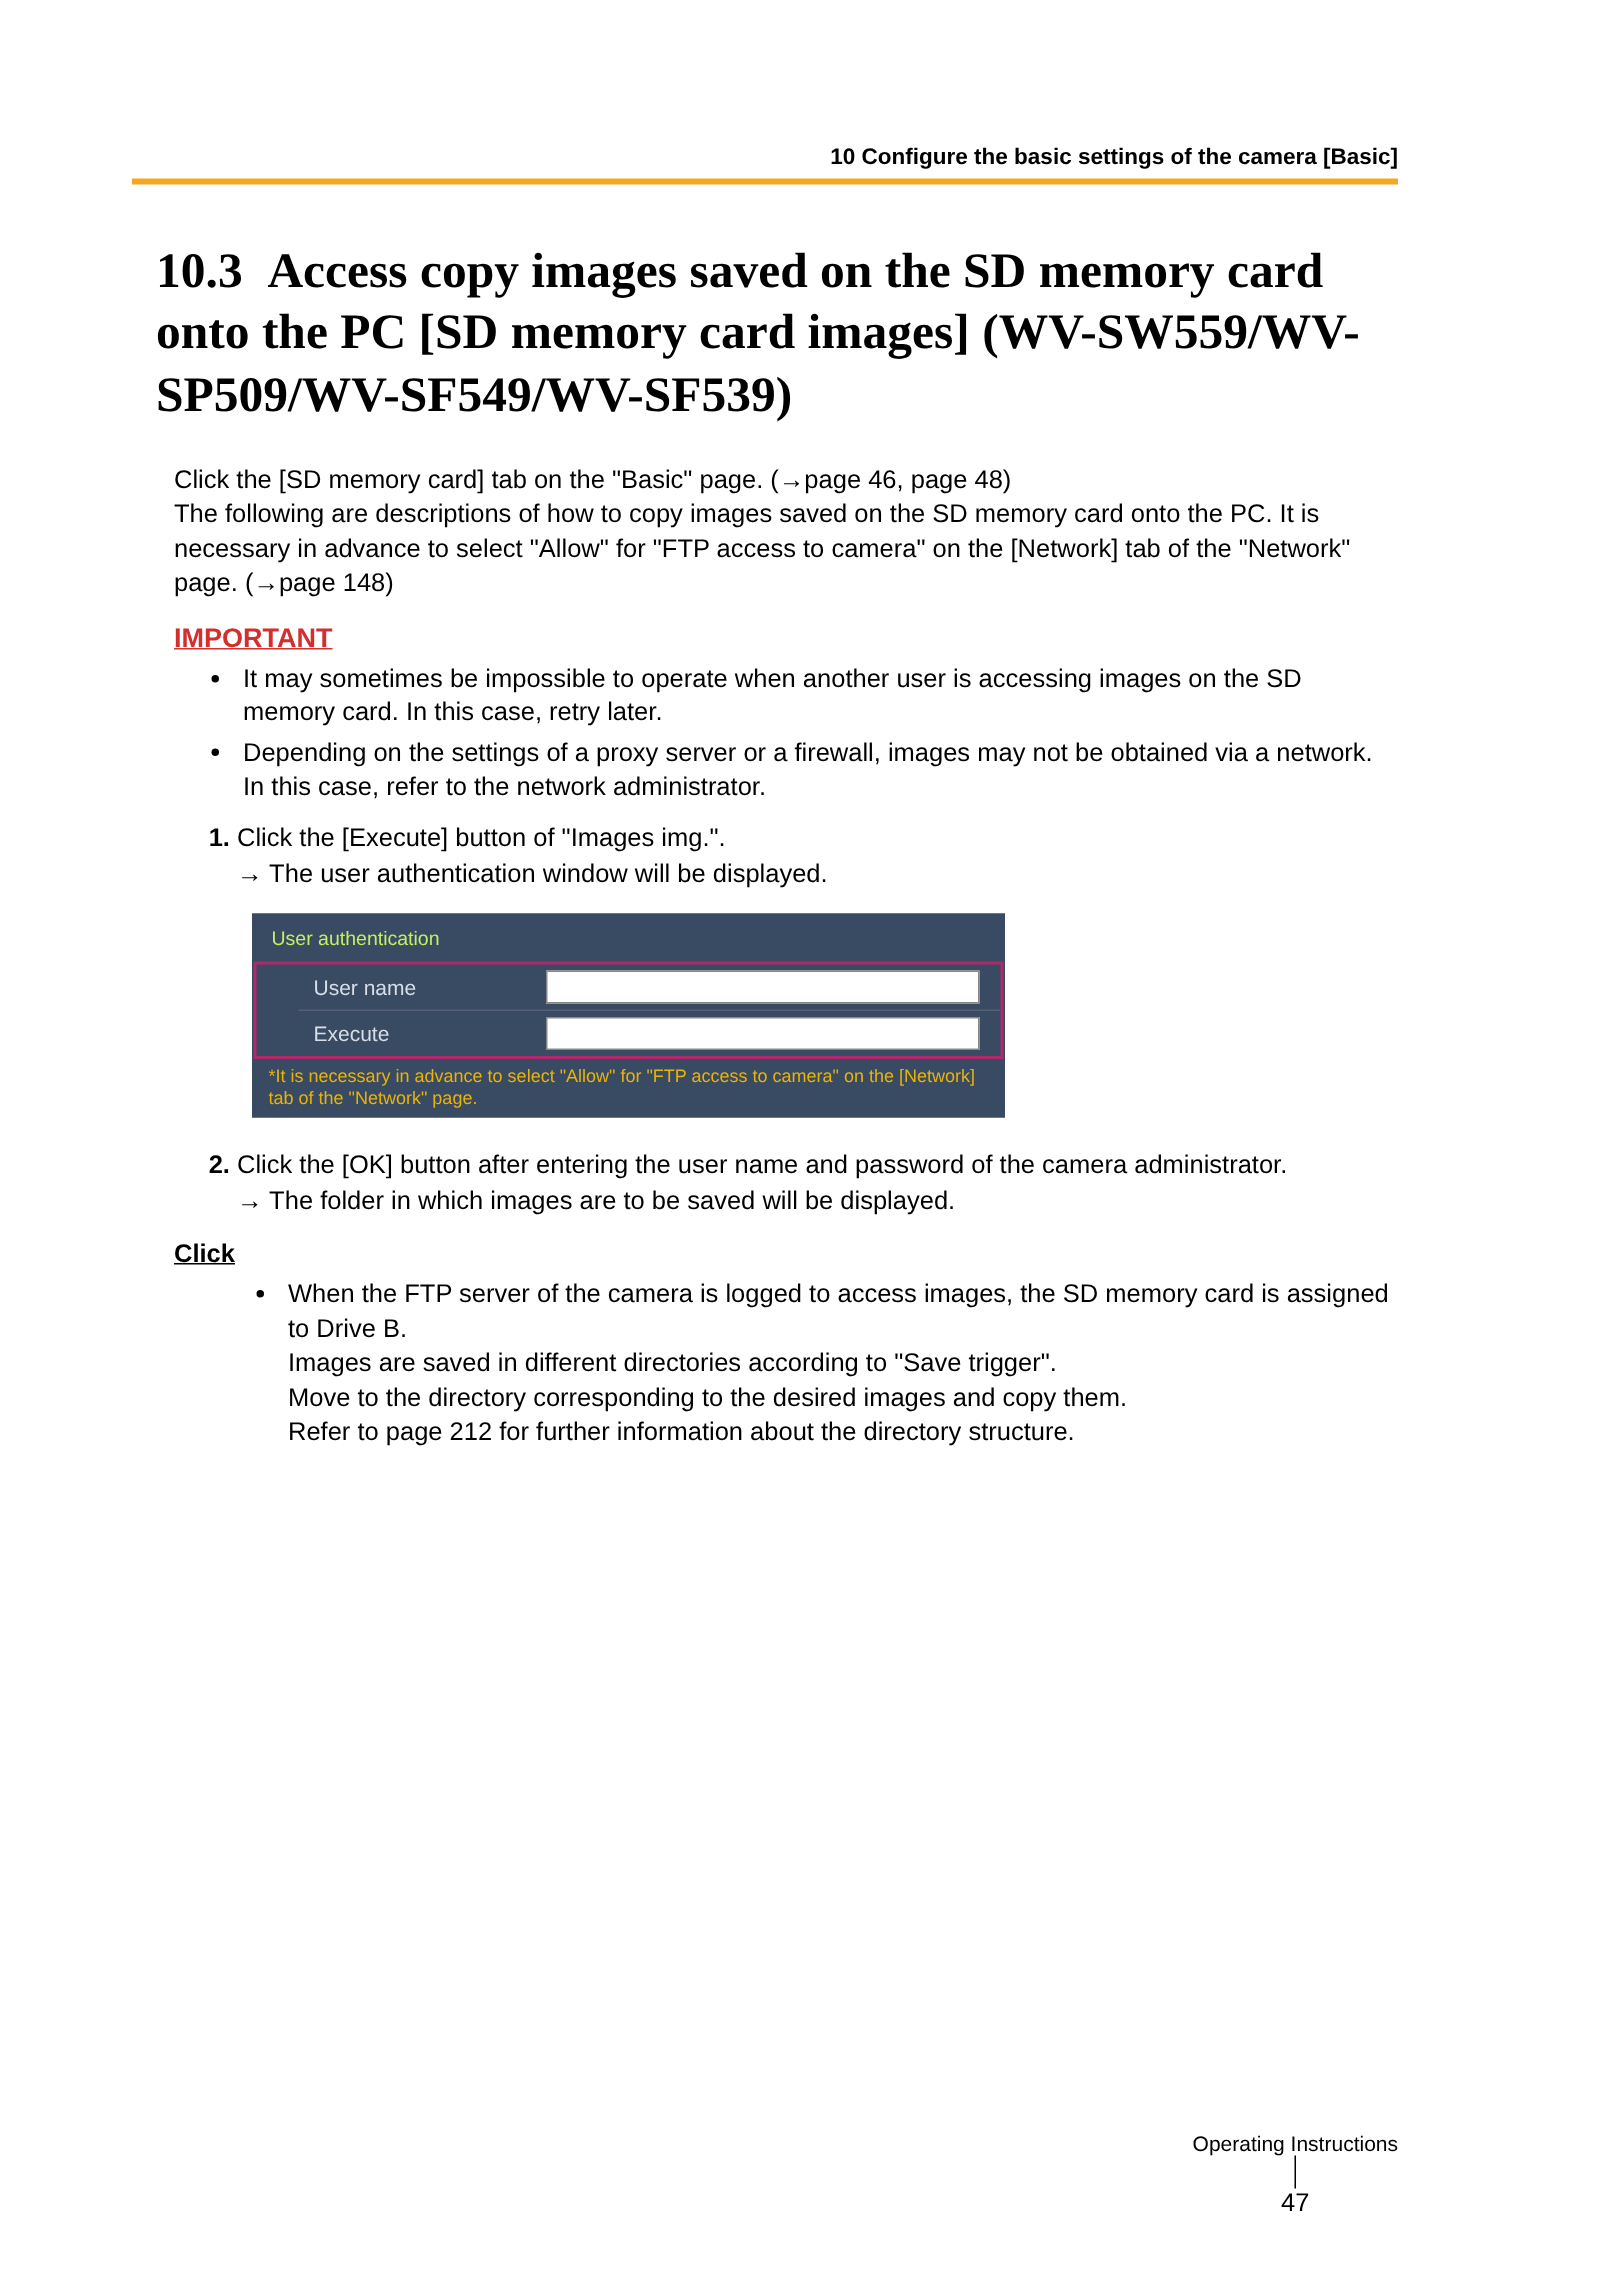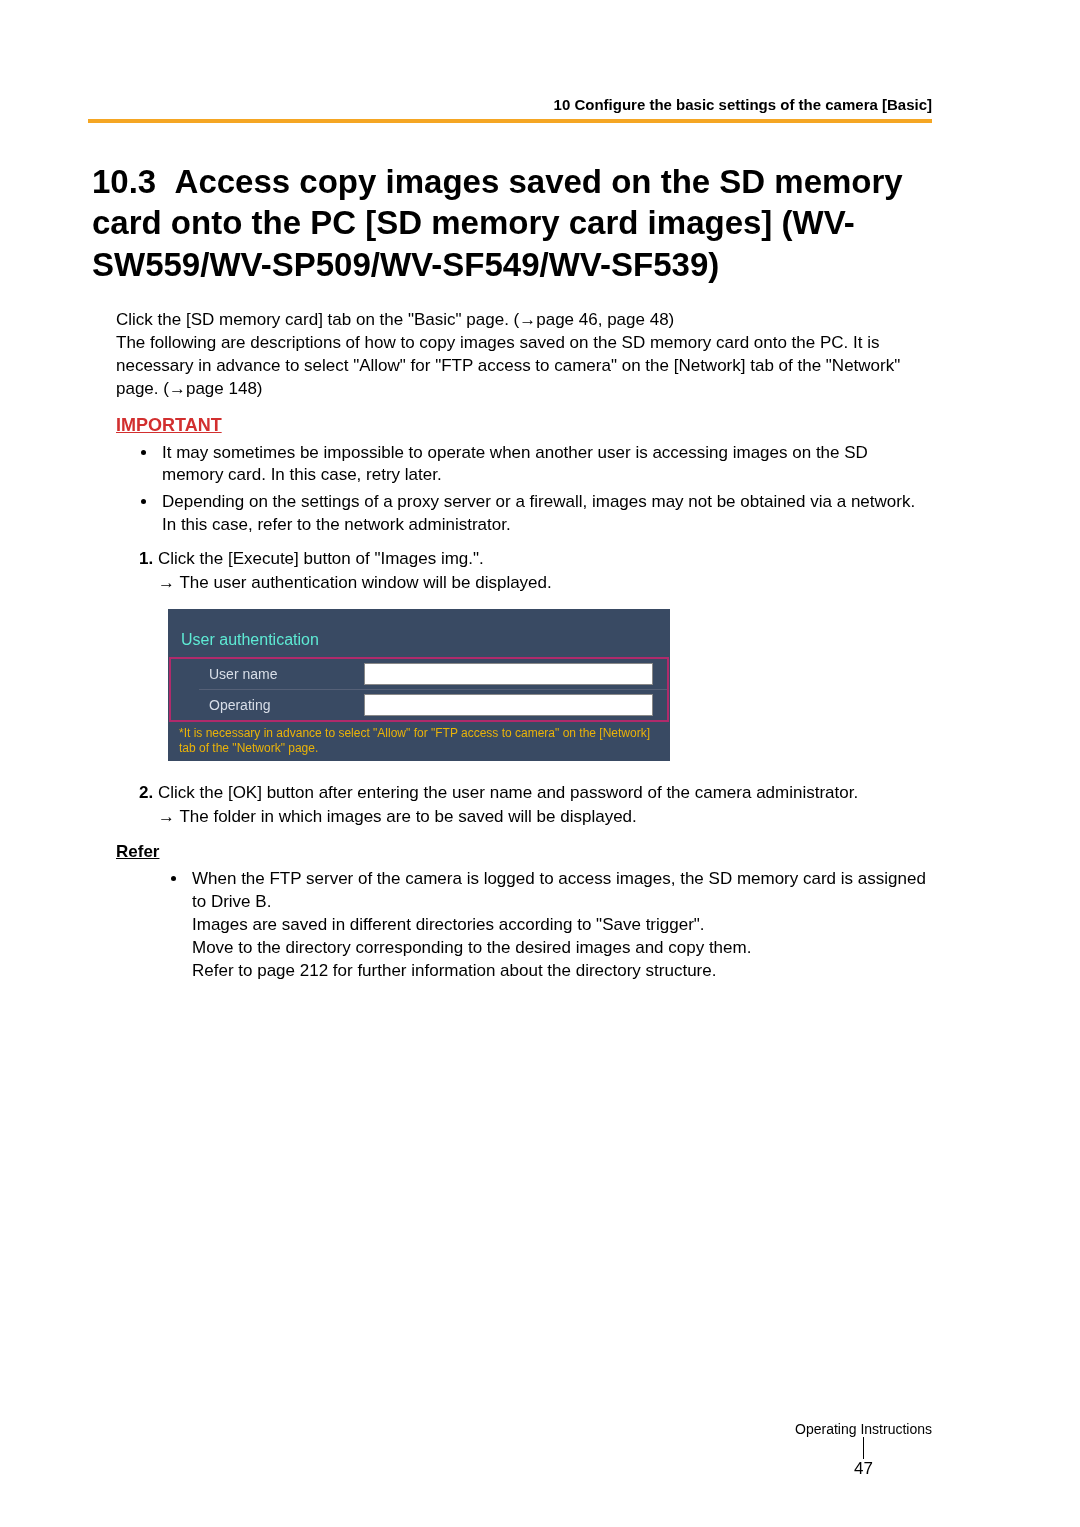--- a/index.html
+++ b/index.html
@@ -25,22 +25,23 @@
   }
   .orange-rule {
     height: 4px;
     background: #f5a623;
     width: 100%;
     margin-bottom: 38px;
   }
   h1.section-title {
     font-size: 33px;
     font-weight: bold;
-    margin: 0 0 24px 4px;
+    margin: 0 0 24px 16px;
     line-height: 1.25;
+    font-family: Liberation Serif, serif;
   }
   .intro {
     font-size: 17px;
     line-height: 1.35;
     margin: 0 0 14px 28px;
   }
   .important-label {
     font-size: 18px;
     font-weight: bold;
     color: #d22f2f;
@@ -97,24 +98,23 @@
   
   .auth-panel {
     width: 500px;
     margin: 14px 0 20px 80px;
     font-family: Verdana, Arial, sans-serif;
     background: #394a63;
     border: 1px solid #394a63;
   }
   .auth-title {
     background: #394a63;
-    color: #5eead4;
-    font-size: 16px;
+    color: #bef264;
+    font-size: 13px;
     padding: 8px 12px 8px 12px;
-    margin-top: 13px;
   }
   .auth-form {
     border: 2px solid #b02a6b;
     background: #394a63;
   }
   .auth-row {
     display: flex;
     align-items: center;
     border-bottom: 1px solid #556077;
     margin-left: 28px;
@@ -218,37 +218,37 @@
   <div class="auth-panel">
     <div class="auth-title">User authentication</div>
     <div class="auth-form">
       <div class="auth-row">
         <div class="lbl">User name</div>
         <div class="inp">
           <input type="text" value="" style="">
         </div>
       </div>
       <div class="auth-row">
-        <div class="lbl">Operating</div>
+        <div class="lbl">Execute</div>
         <div class="inp">
           <input type="password" value="" style="">
         </div>
       </div>
     </div>
     <div class="auth-note">*It is necessary in advance to select "Allow" for "FTP access to camera" on the [Network] tab of the "Network" page.</div>
   </div>
 
   <ol class="steps" start="2">
     <li>
       <span class="step-body">Click the [OK] button after entering the user name and password of the camera administrator.</span>
       <div class="arrow-line">→  The folder in which images are to be saved will be displayed.</div>
     </li>
   </ol>
 
-  <div class="note-label">Refer</div>
+  <div class="note-label">Click</div>
   <ul class="note-bullets">
     <li style="white-space: pre-line;">When the FTP server of the camera is logged to access images, the SD memory card is assigned to Drive B.
 Images are saved in different directories according to "Save trigger".
 Move to the directory corresponding to the desired images and copy them.
 Refer to page 212 for further information about the directory structure.</li>
   </ul>
 
   <div class="footer">
     <span>Operating Instructions</span>
     <span class="divider"></span>

